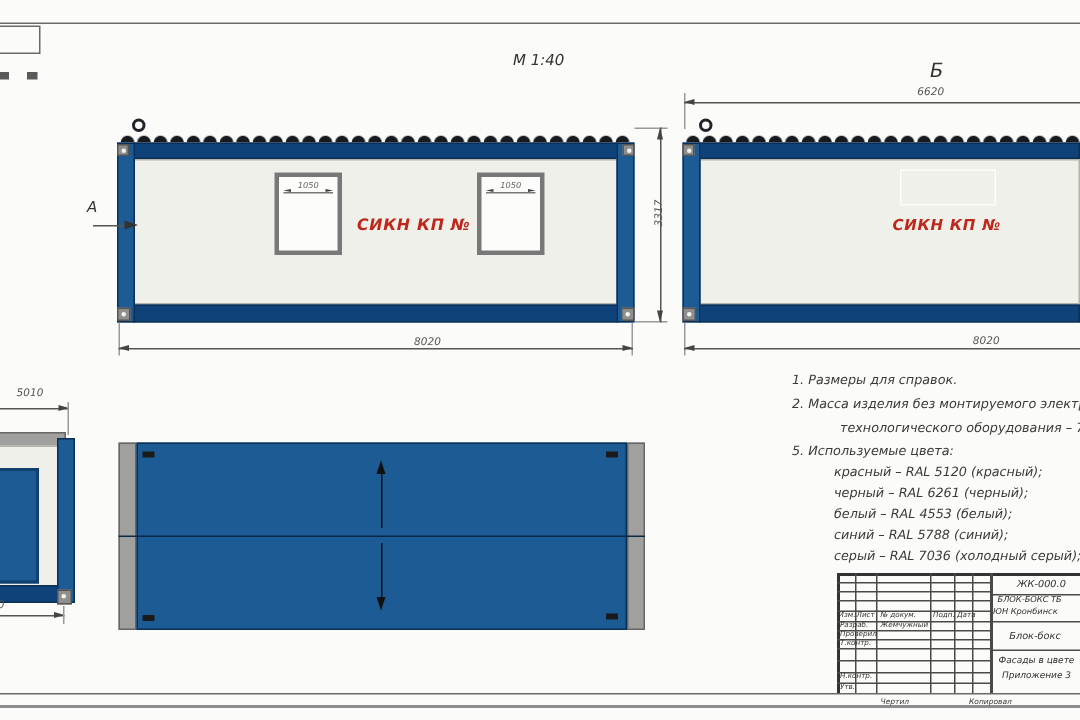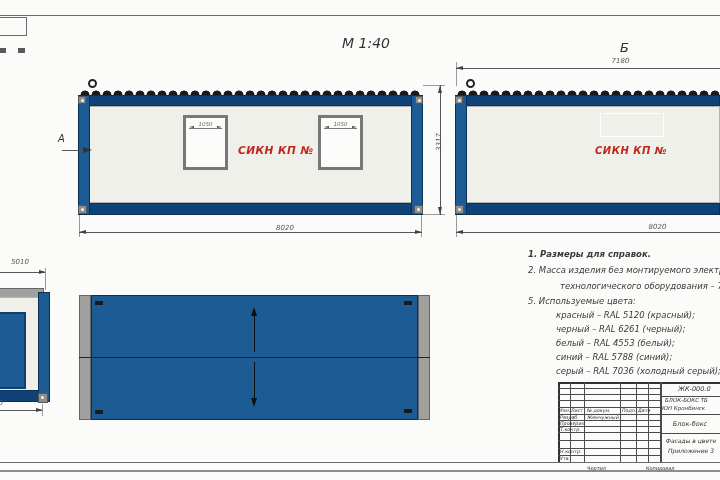--- a/index.html
+++ b/index.html
@@ -43,21 +43,21 @@
 
 <div class="sheet">
 
   <div class="hline" style="top:15px;left:0;width:720px;"></div>
   <div class="abs" style="left:-12px;top:17px;width:37px;height:17px;border:1px solid #6a6a6a;"></div>
   <div class="mark" style="left:0;top:48px;width:6px;height:5px;background:#5a5a5a;"></div>
   <div class="mark" style="left:18px;top:48px;width:7px;height:5px;background:#5a5a5a;"></div>
   <div class="hline" style="top:462px;left:0;width:720px;"></div>
   <div class="hline2" style="top:470px;left:0;width:720px;"></div>
 
-  <div class="view-label" style="left:342px;top:35px;font-size:14px;">М 1:40</div>
+  <div class="view-label" style="left:342px;top:35px;font-size:10px;">М 1:40</div>
 
   <div>
     <div class="lugs" style="left:80px;top:86px;width:341px;"></div>
     <div class="ring" style="left:88px;top:79px;"></div>
     <div class="rail" style="left:89px;top:95px;width:323px;height:11px;"></div>
     <div class="wall" style="left:89px;top:106px;width:323px;height:97px;"></div>
     <div class="rail" style="left:89px;top:203px;width:323px;height:12px;"></div>
     <div class="post" style="left:78px;top:95px;height:120px;"></div>
     <div class="post" style="left:411px;top:95px;height:120px;"></div>
     <div class="fit" style="left:78px;top:96px;width:8px;height:8px;">
@@ -128,21 +128,21 @@
     <div class="fit" style="left:455px;top:205px;">
         <i></i>
       </div>
 
     <div class="ghost" style="left:600px;top:113px;width:62px;height:22px;"></div>
     <div class="red-sign" style="left:595px;top:145px;width:70px;font-size:10px;">СИКН КП №</div>
 
     <div class="ext" style="left:456px;top:62px;width:1px;height:24px;"></div>
     <div class="dl" style="left:456px;top:68px;width:264px;height:1px;"></div>
     <i class="ah ah-l" style="left:456px;top:66px;"></i>
-    <div class="dim-t" style="left:598px;top:57px;width:45px;text-align:center;">7180</div>
+    <div class="dim-t" style="left:598px;top:57px;width:45px;text-align:center;">6620</div>
 
     <div class="ext" style="left:456px;top:215px;width:1px;height:22px;"></div>
     <div class="dl" style="left:456px;top:232px;width:264px;height:1px;"></div>
     <i class="ah ah-l" style="left:456px;top:230px;"></i>
     <div class="dim-t" style="left:635px;top:223px;width:45px;text-align:center;">8020</div>
   </div>
 
   <div>
     <div class="dim-t" style="left:0;top:258px;width:40px;text-align:center;">5010</div>
     <div class="dl" style="left:-10px;top:272px;width:56px;height:1px;"></div>
@@ -175,21 +175,21 @@
     <div class="abs" style="left:254px;top:362px;width:1px;height:37px;background:#101010;"></div>
     <i class="ah abs" style="left:251px;top:398px;border-width:9px 3px 0 3px;border-color:#101010 transparent transparent transparent;"></i>
 
     <div class="mark" style="left:95px;top:301px;width:8px;height:4px;"></div>
     <div class="mark" style="left:95px;top:410px;width:8px;height:4px;"></div>
     <div class="mark" style="left:404px;top:301px;width:8px;height:4px;"></div>
     <div class="mark" style="left:404px;top:409px;width:8px;height:4px;"></div>
   </div>
 
   <div>
-    <div class="note" style="left:528px;top:249px;font-weight:bold;">1. Размеры для справок.</div>
+    <div class="note" style="left:528px;top:249px;">1. Размеры для справок.</div>
     <div class="note" style="left:528px;top:265px;">2. Масса изделия без монтируемого электрооборудования,</div>
     <div class="note" style="left:560px;top:281px;">технологического оборудования – 7300 кг.</div>
     <div class="note" style="left:528px;top:296px;">5. Используемые цвета:</div>
     <div class="note" style="left:556px;top:310px;">красный – RAL 5120 (красный);</div>
     <div class="note" style="left:556px;top:324px;">черный – RAL 6261 (черный);</div>
     <div class="note" style="left:556px;top:338px;">белый – RAL 4553 (белый);</div>
     <div class="note" style="left:556px;top:352px;">синий – RAL 5788 (синий);</div>
     <div class="note" style="left:556px;top:366px;">серый – RAL 7036 (холодный серый);</div>
   </div>
 

